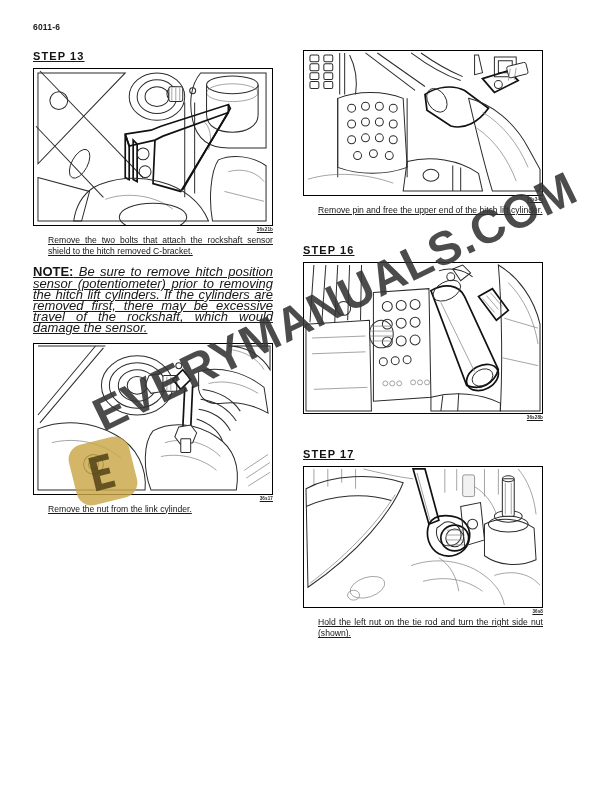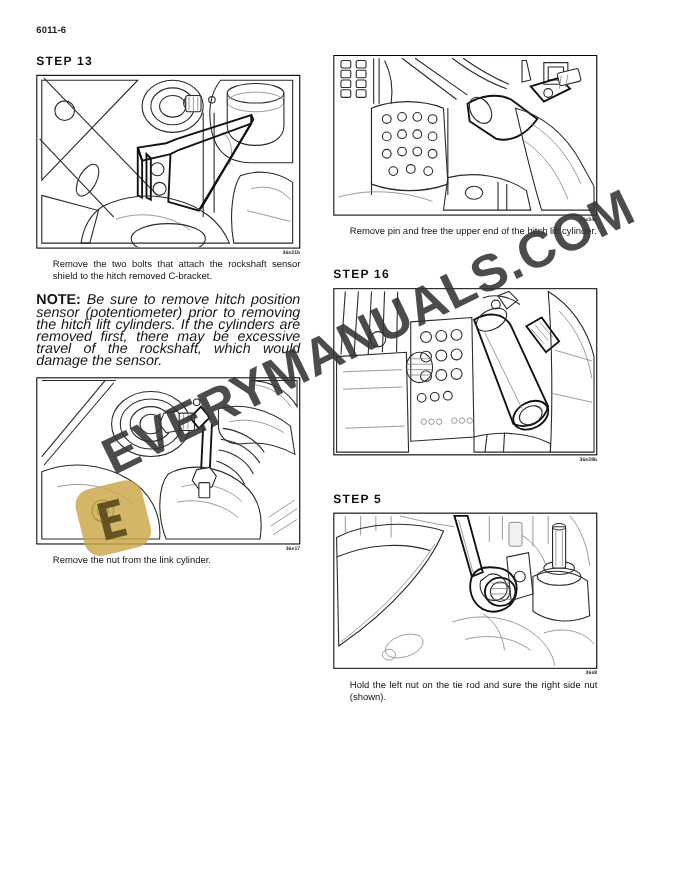--- a/index.html
+++ b/index.html
@@ -27,20 +27,21 @@
     top: 22px;
     font-size: 8.5px;
     font-weight: bold;
     letter-spacing: 0.2px;
     color: #1a1a1a;
   }
   .col {
     position: absolute;
     top: 50px;
     width: 240px;
+    text-decoration: underline;
   }
   .col-left  { left: 33px; }
   .col-right { left: 303px; }
 
   .step-head {
     font-size: 11px;
     font-weight: bold;
     letter-spacing: 1.1px;
     margin: 0 0 6px 0;
     color: #111;
@@ -419,21 +420,21 @@
           <path class="ln" d="M128 136 C152 130 178 132 198 142 L198 150 L128 150 Z" fill="#fff"></path>
           <line class="ln" x1="140" y1="134" x2="138" y2="150"></line>
           <line class="ln" x1="156" y1="132" x2="155" y2="150"></line>
         </svg>
       </div>
       <div class="figcode">36s28b</div>
 
     </div>
 
     <div>
-      <div class="step-head spaced">STEP  5</div>
+      <div class="step-head spaced">STEP  17</div>
 
       <div class="figbox" style="height:142px;">
         <svg class="art" viewBox="0 0 240 142" preserveAspectRatio="none">
           <rect x="0" y="0" width="240" height="142" fill="#fff"></rect>
 
           <g class="ln-t">
             <line x1="10" y1="2" x2="10" y2="18"></line>
             <line x1="24" y1="2" x2="24" y2="20"></line>
             <line x1="38" y1="2" x2="38" y2="16"></line>
             <line x1="52" y1="2" x2="52" y2="22"></line>
@@ -483,21 +484,21 @@
           <path class="ln-t" d="M108 100 C130 92 156 94 176 106 C192 116 200 128 202 140"></path>
           <path class="ln-t" d="M120 116 C142 110 164 114 180 126"></path>
           <ellipse class="ln-t" cx="64" cy="122" rx="18" ry="10" transform="rotate(-18 64 122)"></ellipse>
           <ellipse class="ln-t" cx="50" cy="130" rx="6" ry="5"></ellipse>
           <path class="ln-t" d="M192 110 C210 104 228 108 238 120"></path>
           <path class="ln-t" d="M136 92 C148 100 154 112 156 126"></path>
         </svg>
       </div>
       <div class="figcode">36s8</div>
 
-      <p class="body">Hold the left nut on the tie rod and sure the right side nut (shown).</p>
+      <p class="body">Hold the left nut on the tie rod and turn the right side nut (shown).</p>
     </div>
 
   </div>
 
   <div class="watermark">
     <div class="wm-logo"></div>
     <svg class="wm-logo-glyph" viewBox="0 0 50 50">
       <path d="M34 8 L14 8 L14 42 L34 42 L34 36 L21 36 L21 28 L32 28 L32 22 L21 22 L21 14 L34 14 Z" fill="#4a3c12" opacity="0.85"></path>
     </svg>
     <div class="wm-text">EVERYMANUALS.COM</div>

